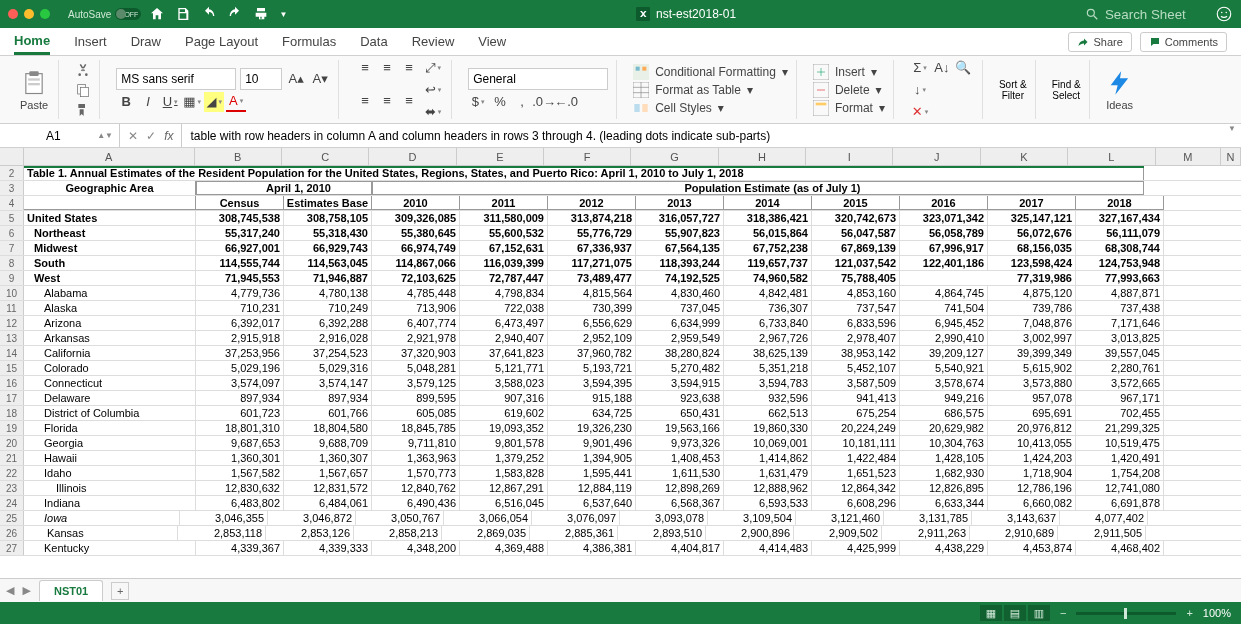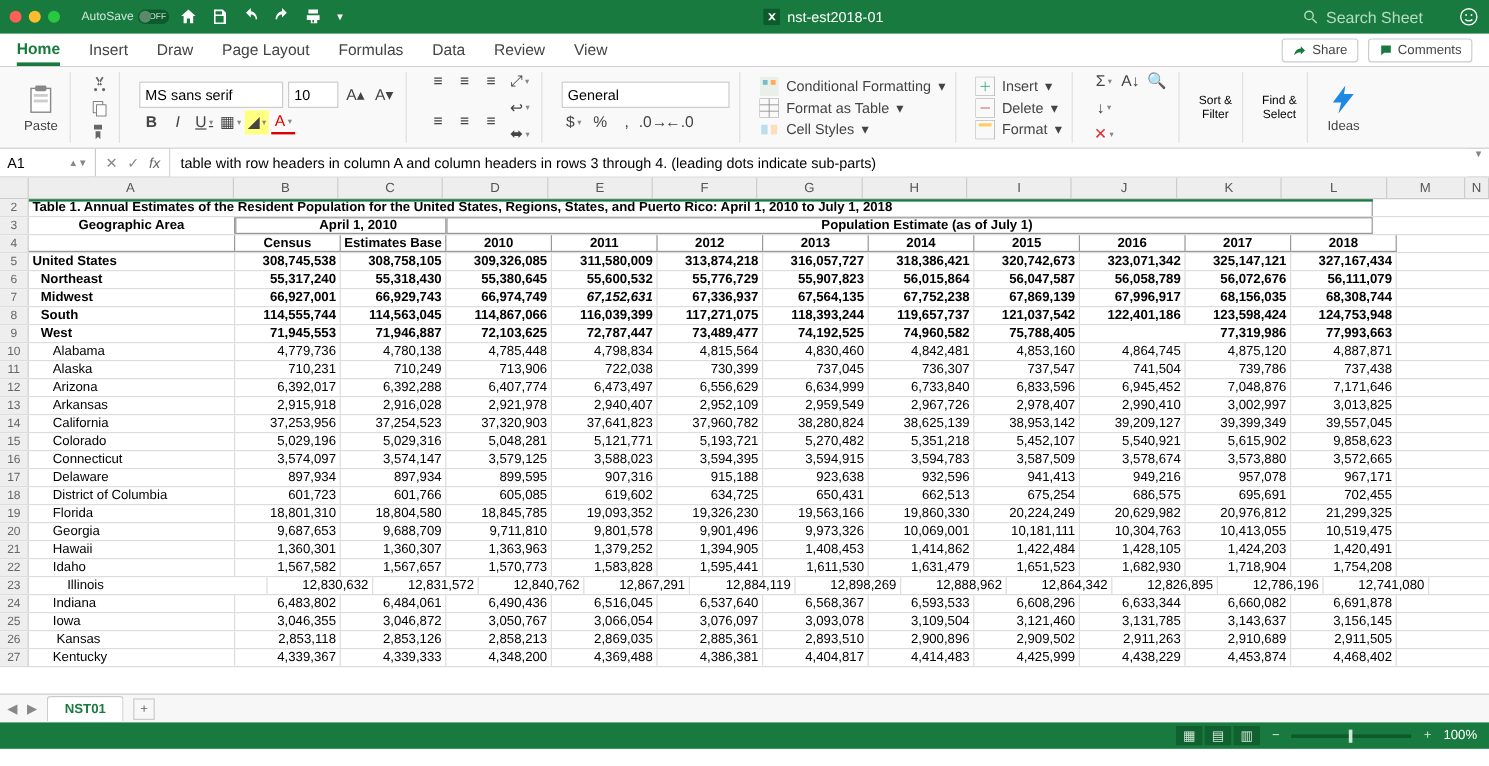--- a/index.html
+++ b/index.html
@@ -49,21 +49,21 @@
 .align-grid { display:grid; grid-template-columns: repeat(3, 20px); gap:2px; }
 .align-col { display:flex; flex-direction:column; gap:2px; margin-left:4px; }
 .num-fmt { border:1px solid #ccc; background:#fff; font-size:12px; width:140px; height:22px; padding:2px 4px; }
 .cell-cmd-row { display:flex; align-items:center; gap:6px; font-size:12px; color:#444; cursor:pointer; }
 .cell-cmd-row svg { width:16px; height:16px; }
 .vert-group { display:flex; flex-direction:column; gap:2px; }
 .idea-group { align-items:center; }
 .bolt { width:28px; height:28px; color:#1e88e5; }
 
 
-.formula-bar { display: flex; align-items: flex-start; height: 24px; border-bottom: 1px solid #d0d0d0; font-size: 12px; }
+.formula-bar { display: flex; align-items: flex-start; height: 24px; border-bottom: 1px solid #d0d0d0; font-size: 12px; padding-left: 40px; }
 .name-box { width: 80px; border-right: 1px solid #ccc; padding: 0 6px; display:flex; align-items:center; justify-content:space-between; height:100%; }
 .name-box span.dd { font-size: 8px; color:#888; }
 .fb-icons { display: flex; align-items: center; gap: 8px; padding: 0 8px; border-right: 1px solid #ccc; height:100%; color:#888; }
 .fb-fx { font-style: italic; color:#666; }
 .fb-input { flex: 1; padding: 0 8px; border:none; outline:none; font-size:12px; height:100%; }
 .fb-expand { width: 18px; text-align: center; color:#888; font-size:8px; }
 
 
 .grid-wrap { position: relative; height: 430px; overflow: hidden; }
 .col-headers { display:flex; height:18px; background:#eee; border-bottom:1px solid #ccc; font-size:11px; color:#555; }
@@ -404,21 +404,21 @@
         <div class="cell num bold" style="width: 88px;">56,058,789</div>
         <div class="cell num bold" style="width: 88px;">56,072,676</div>
         <div class="cell num bold" style="width: 88px;">56,111,079</div>
       </div>
       <div class="row ">
         <div class="rowh">7</div>
         <div class="cell A indent1 bold" style="width: 172px;">Midwest</div>
         <div class="cell num bold" style="width: 88px;">66,927,001</div>
         <div class="cell num bold" style="width: 88px;">66,929,743</div>
         <div class="cell num bold" style="width: 88px;">66,974,749</div>
-        <div class="cell num bold" style="width: 88px; font-style: italic;">67,152,631</div>
+        <div class="cell num bold" style="width: 88px;">67,152,631</div>
         <div class="cell num bold" style="width: 88px;">67,336,937</div>
         <div class="cell num bold" style="width: 88px;">67,564,135</div>
         <div class="cell num bold" style="width: 88px;">67,752,238</div>
         <div class="cell num bold" style="width: 88px;">67,869,139</div>
         <div class="cell num bold" style="width: 88px;">67,996,917</div>
         <div class="cell num bold" style="width: 88px;">68,156,035</div>
         <div class="cell num bold" style="width: 88px;">68,308,744</div>
       </div>
       <div class="row ">
         <div class="rowh">8</div>
@@ -531,21 +531,21 @@
         <div class="cell num" style="width: 88px;">5,029,196</div>
         <div class="cell num" style="width: 88px;">5,029,316</div>
         <div class="cell num" style="width: 88px;">5,048,281</div>
         <div class="cell num" style="width: 88px;">5,121,771</div>
         <div class="cell num" style="width: 88px;">5,193,721</div>
         <div class="cell num" style="width: 88px;">5,270,482</div>
         <div class="cell num" style="width: 88px;">5,351,218</div>
         <div class="cell num" style="width: 88px;">5,452,107</div>
         <div class="cell num" style="width: 88px;">5,540,921</div>
         <div class="cell num" style="width: 88px;">5,615,902</div>
-        <div class="cell num" style="width: 88px;">9,858,623</div>
+        <div class="cell num" style="width: 88px;">2,280,761</div>
       </div>
       <div class="row ">
         <div class="rowh">16</div>
         <div class="cell A indent2" style="width: 172px;">Connecticut</div>
         <div class="cell num" style="width: 88px;">3,574,097</div>
         <div class="cell num" style="width: 88px;">3,574,147</div>
         <div class="cell num" style="width: 88px;">3,579,125</div>
         <div class="cell num" style="width: 88px;">3,588,023</div>
         <div class="cell num" style="width: 88px;">3,594,395</div>
         <div class="cell num" style="width: 88px;">3,594,915</div>
@@ -640,21 +640,21 @@
         <div class="cell num" style="width: 88px;">1,595,441</div>
         <div class="cell num" style="width: 88px;">1,611,530</div>
         <div class="cell num" style="width: 88px;">1,631,479</div>
         <div class="cell num" style="width: 88px;">1,651,523</div>
         <div class="cell num" style="width: 88px;">1,682,930</div>
         <div class="cell num" style="width: 88px;">1,718,904</div>
         <div class="cell num" style="width: 88px;">1,754,208</div>
       </div>
       <div class="row ">
         <div class="rowh">23</div>
-        <div class="cell A indent2" style="width: 199px; padding-left: 32px;">Illinois</div>
+        <div class="cell A indent2" style="width: 172px; padding-left: 32px;">Illinois</div>
         <div class="cell num" style="width: 88px;">12,830,632</div>
         <div class="cell num" style="width: 88px;">12,831,572</div>
         <div class="cell num" style="width: 88px;">12,840,762</div>
         <div class="cell num" style="width: 88px;">12,867,291</div>
         <div class="cell num" style="width: 88px;">12,884,119</div>
         <div class="cell num" style="width: 88px;">12,898,269</div>
         <div class="cell num" style="width: 88px;">12,888,962</div>
         <div class="cell num" style="width: 88px;">12,864,342</div>
         <div class="cell num" style="width: 88px;">12,826,895</div>
         <div class="cell num" style="width: 88px;">12,786,196</div>
@@ -670,36 +670,36 @@
         <div class="cell num" style="width: 88px;">6,537,640</div>
         <div class="cell num" style="width: 88px;">6,568,367</div>
         <div class="cell num" style="width: 88px;">6,593,533</div>
         <div class="cell num" style="width: 88px;">6,608,296</div>
         <div class="cell num" style="width: 88px;">6,633,344</div>
         <div class="cell num" style="width: 88px;">6,660,082</div>
         <div class="cell num" style="width: 88px;">6,691,878</div>
       </div>
       <div class="row ">
         <div class="rowh">25</div>
-        <div class="cell A indent2" style="width: 172px;">Iowa</div>
+        <div class="cell A indent2" style="width: 156px; font-style: italic;">Iowa</div>
         <div class="cell num" style="width: 88px;">3,046,355</div>
         <div class="cell num" style="width: 88px;">3,046,872</div>
         <div class="cell num" style="width: 88px;">3,050,767</div>
         <div class="cell num" style="width: 88px;">3,066,054</div>
         <div class="cell num" style="width: 88px;">3,076,097</div>
         <div class="cell num" style="width: 88px;">3,093,078</div>
         <div class="cell num" style="width: 88px;">3,109,504</div>
         <div class="cell num" style="width: 88px;">3,121,460</div>
         <div class="cell num" style="width: 88px;">3,131,785</div>
         <div class="cell num" style="width: 88px;">3,143,637</div>
-        <div class="cell num" style="width: 88px;">3,156,145</div>
+        <div class="cell num" style="width: 88px;">4,077,402</div>
       </div>
       <div class="row ">
         <div class="rowh">26</div>
-        <div class="cell A indent2" style="width: 172px; padding-left: 23px;">Kansas</div>
+        <div class="cell A indent2" style="width: 154px; padding-left: 23px;">Kansas</div>
         <div class="cell num" style="width: 88px;">2,853,118</div>
         <div class="cell num" style="width: 88px;">2,853,126</div>
         <div class="cell num" style="width: 88px;">2,858,213</div>
         <div class="cell num" style="width: 88px;">2,869,035</div>
         <div class="cell num" style="width: 88px;">2,885,361</div>
         <div class="cell num" style="width: 88px;">2,893,510</div>
         <div class="cell num" style="width: 88px;">2,900,896</div>
         <div class="cell num" style="width: 88px;">2,909,502</div>
         <div class="cell num" style="width: 88px;">2,911,263</div>
         <div class="cell num" style="width: 88px;">2,910,689</div>

